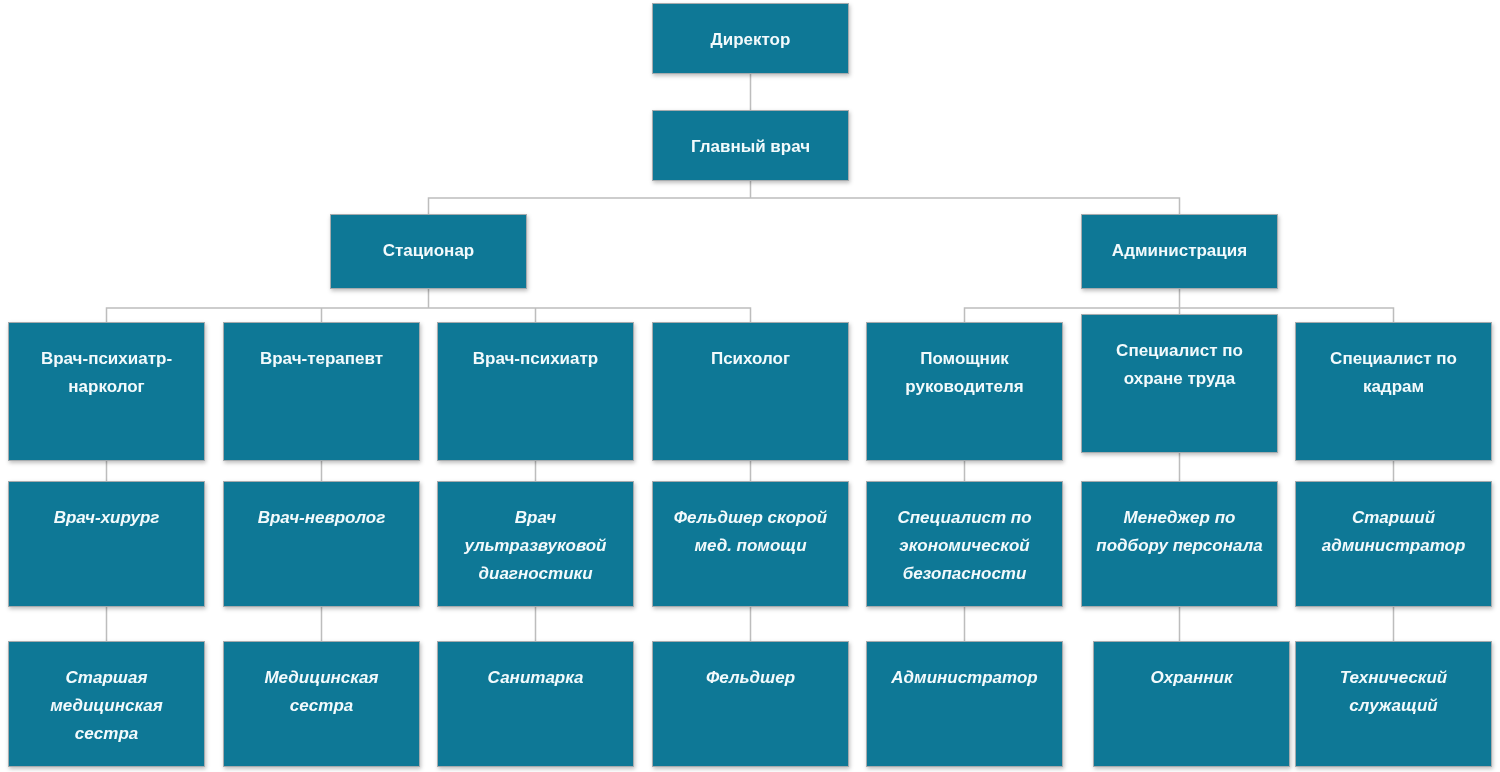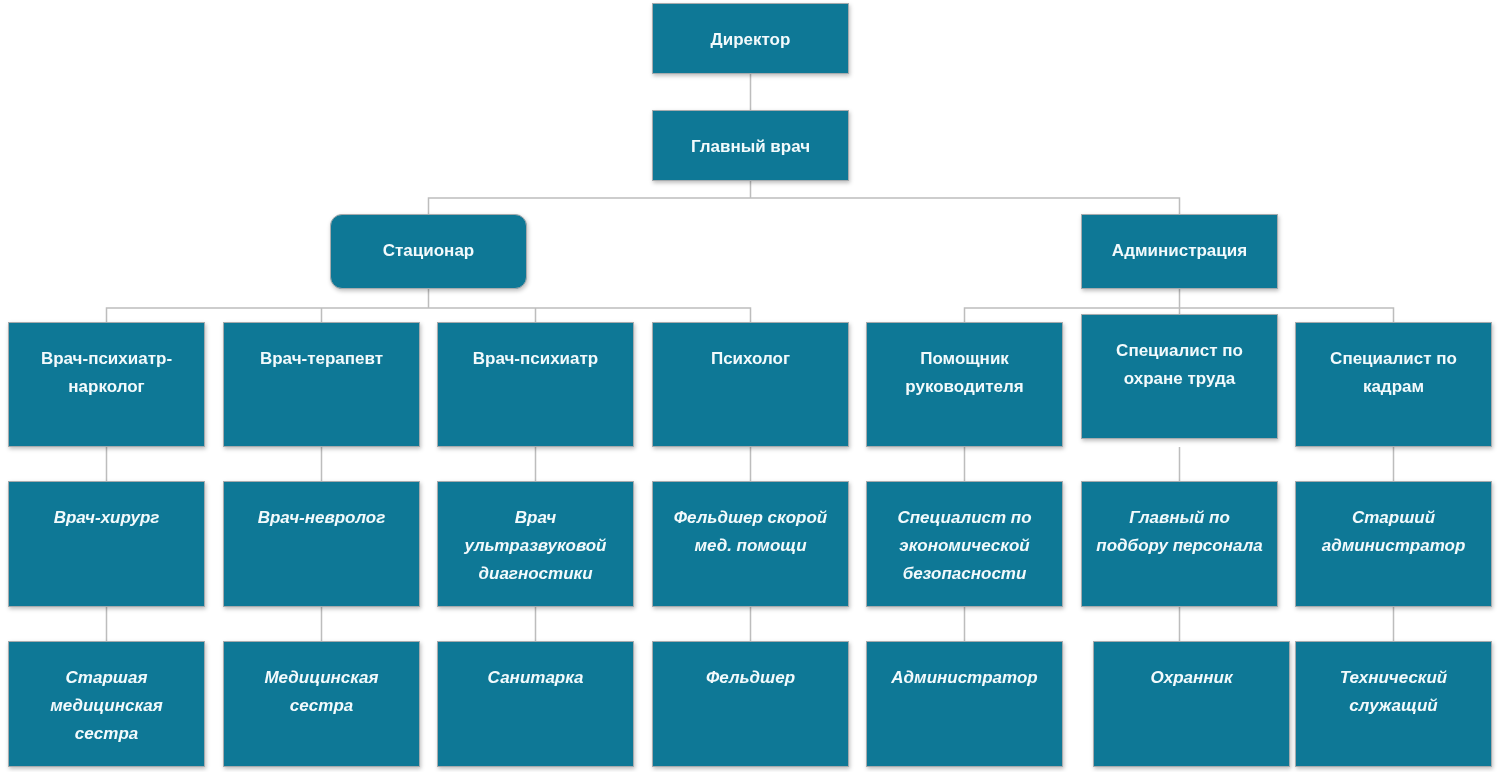--- a/index.html
+++ b/index.html
@@ -32,21 +32,21 @@
     color: var(--node-text);
     font-size: 17px;
     font-weight: 700;
     line-height: 28px;
     text-align: center;
     padding: 22px 13px 0 13px;
   }
   .w-box { width: 197px; }
   .h-sm  { height: 71px; }
   .h-md  { height: 75px; }
-  .h-lg1 { height: 125px; }
+  .h-lg1 { height: 139px; }
   .h-lg2 { height: 126px; font-style: italic; }
 </style>
 </head>
 <body>
 
 <div class="canvas">
 
   <svg class="connectors" viewBox="0 0 1500 772" xmlns="http://www.w3.org/2000/svg">
     <path fill="none" stroke="#bdbdbd" stroke-width="1.5" d="M750.5 74 V110
          M750.5 181 V198
@@ -65,21 +65,21 @@
   </svg>
 
   <div class="node w-box h-sm" style="left:652px; top:3px;">
     <span>Директор</span>
   </div>
 
   <div class="node w-box h-sm" style="left:652px; top:110px;">
     <span>Главный врач</span>
   </div>
 
-  <div class="node w-box h-md" style="left:330px; top:214px;border-radius:12px;">
+  <div class="node w-box h-md" style="left:330px; top:214px;">
     <span>Стационар</span>
   </div>
   <div class="node w-box h-md" style="left:1081px; top:214px;">
     <span>Администрация</span>
   </div>
 
   <div class="node w-box h-lg1" style="left:8px; top:322px;">
     <span>Врач-психиатр-нарколог</span>
   </div>
   <div class="node w-box h-lg1" style="left:437px; top:322px;">
@@ -110,21 +110,21 @@
   <div class="node w-box h-lg2" style="left:437px; top:481px;">
     <span>Врач ультразвуковой диагностики</span>
   </div>
   <div class="node w-box h-lg2" style="left:652px; top:481px;">
     <span>Фельдшер скорой мед. помощи</span>
   </div>
   <div class="node w-box h-lg2" style="left:866px; top:481px;">
     <span>Специалист по экономической безопасности</span>
   </div>
   <div class="node w-box h-lg2" style="left:1081px; top:481px;">
-    <span>Главный по подбору персонала</span>
+    <span>Менеджер по подбору персонала</span>
   </div>
   <div class="node w-box h-lg2" style="left:1295px; top:481px;">
     <span>Старший администратор</span>
   </div>
 
   <div class="node w-box h-lg2" style="left:8px; top:641px;">
     <span>Старшая медицинская сестра</span>
   </div>
   <div class="node w-box h-lg2" style="left:223px; top:641px;">
     <span>Медицинская сестра</span>

